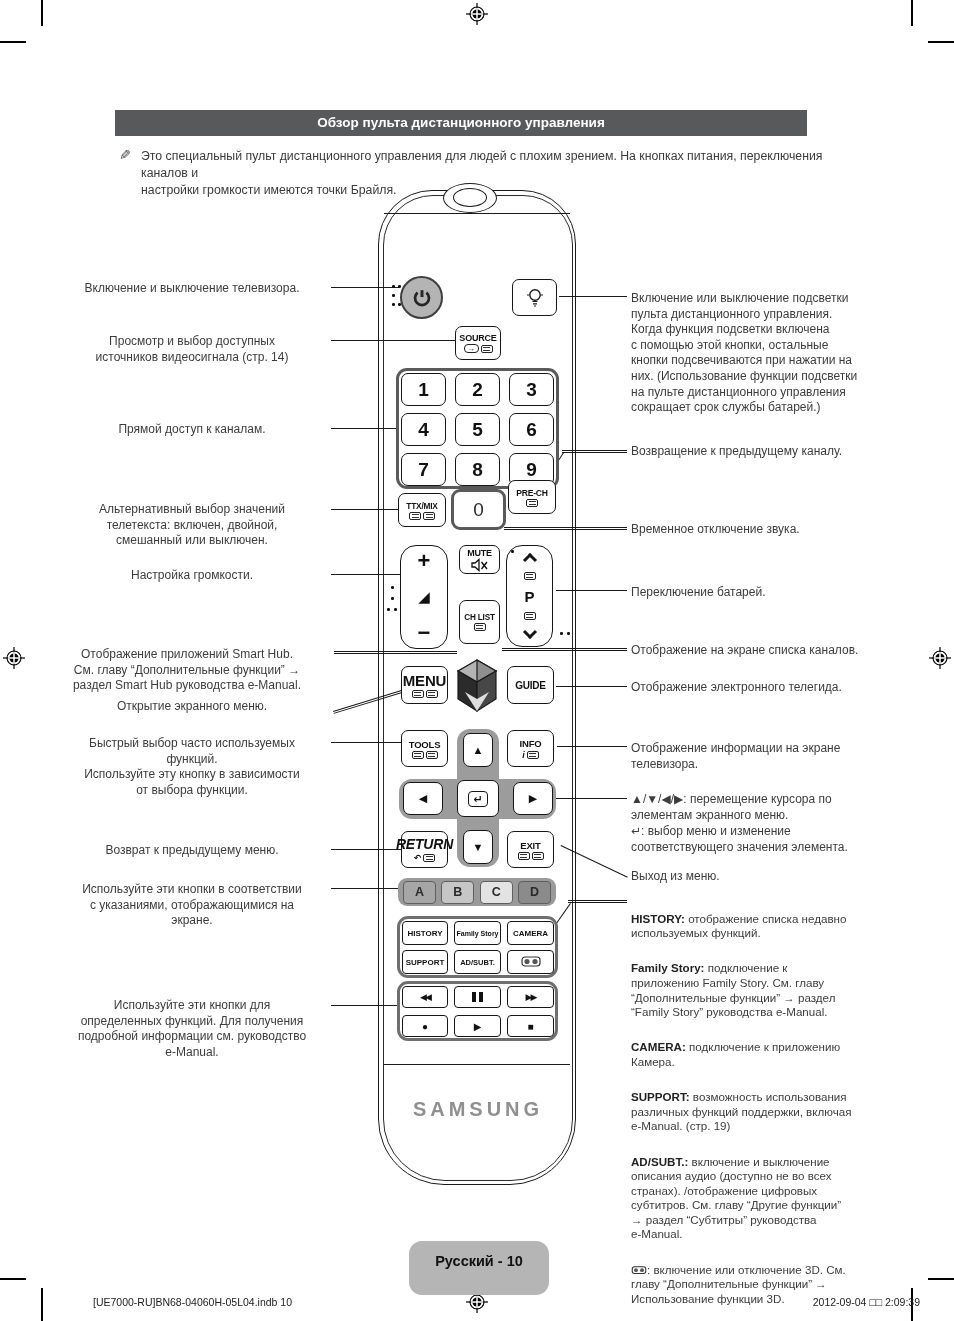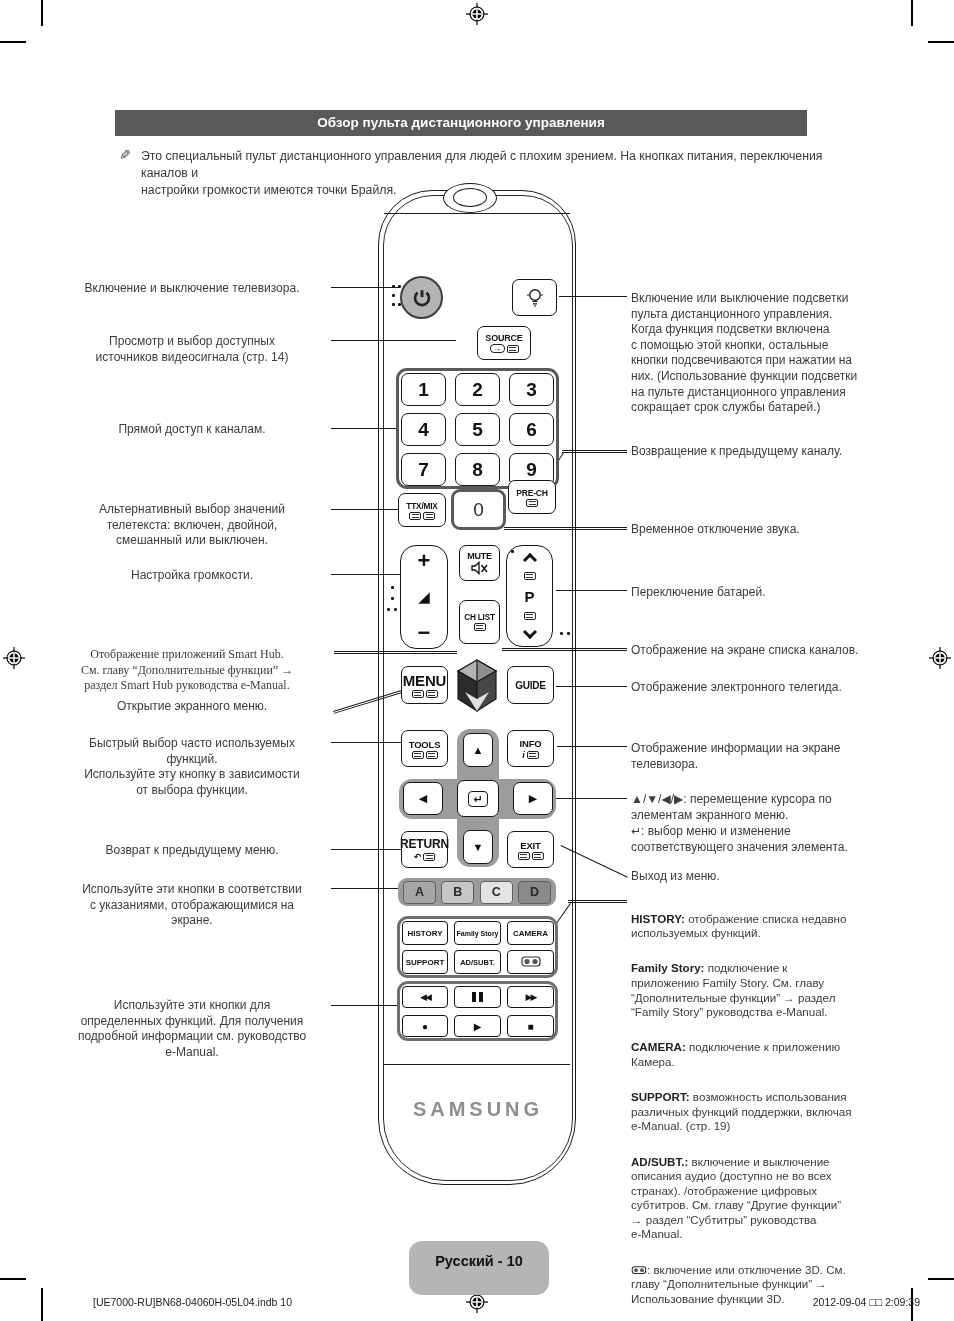--- a/index.html
+++ b/index.html
@@ -156,21 +156,21 @@
   <div class="dot" style="left:398px;top:303px;"></div>
 
   <div class="btn" style="left:512px;top:279px;width:45px;height:37px;">
     <svg width="18" height="22" viewBox="0 0 18 22">
       <circle cx="9" cy="8" r="5.2" fill="none" stroke="#1a1a1a" stroke-width="1.4"></circle>
       <path d="M6.5 14.5 h5 M7 16.8 h4 M8 19 h2" stroke="#1a1a1a" stroke-width="1.2" fill="none"></path>
       <path d="M1 8 h2 M15 8 h2" stroke="#1a1a1a" stroke-width="1.1"></path>
     </svg>
   </div>
 
-  <div class="btn" style="left:477px;top:326px;width:54px;height:34px;">
+  <div class="btn" style="left:455px;top:326px;width:46px;height:34px;">
     <span class="blab">SOURCE</span>
     <span class="icon-row">
       <span class="arrow-box">→</span>
       <span class="mi"></span>
     </span>
   </div>
 
   <div class="grp" style="left:396px;top:368px;width:163px;height:121px;"></div>
   <div class="btn" style="left:401px;top:373px;width:45px;height:33px;">
       <span class="digit">1</span>
@@ -221,21 +221,21 @@
   <div class="btn" style="left:400px;top:545px;width:48px;height:104px;border-radius:16px;justify-content:space-between;padding:6px 0;">
     <span style="font-size:22px;line-height:18px;">+</span>
     <span style="font-size:15px;line-height:14px;">◢</span>
     <span style="font-size:22px;line-height:18px;">−</span>
   </div>
   <div class="dot" style="left:391px;top:586px;"></div>
   <div class="dot" style="left:391px;top:597px;"></div>
   <div class="dot" style="left:387px;top:608px;"></div>
   <div class="dot" style="left:394px;top:608px;"></div>
 
-  <div class="btn" style="left:459px;top:545px;width:41px;height:36px;">
+  <div class="btn" style="left:459px;top:545px;width:41px;height:29px;">
     <span class="blab">MUTE</span>
     <svg width="18" height="14" viewBox="0 0 18 14">
       <polygon points="1,5 4,5 8,1.5 8,12.5 4,9 1,9" fill="none" stroke="#111" stroke-width="1.3"></polygon>
       <path d="M10.5 4 L16 11 M16 4 L10.5 11" stroke="#111" stroke-width="1.4"></path>
     </svg>
   </div>
   <div class="btn" style="left:459px;top:600px;width:41px;height:44px;">
     <span class="blab" style="font-size:8.2px;">CH LIST</span>
     <span class="icon-row">
         <span class="mi"></span>
@@ -298,21 +298,21 @@
       <span style="font-size:11px;">◀</span>
     </div>
   <div class="btn" style="left:513px;top:782px;width:40px;height:33px;">
       <span style="font-size:11px;">▶</span>
     </div>
   <div class="btn" style="left:457px;top:780px;width:42px;height:37px;">
     <span class="enter-box">↵</span>
   </div>
 
   <div class="btn" style="left:401px;top:831px;width:47px;height:37px;">
-    <span class="blab" style="font-size:12px;">RETURN</span>
+    <span class="blab" style="font-size:14px;font-style:italic;">RETURN</span>
     <span class="icon-row">
         <i style="font-size:9px;font-weight:bold;font-style:normal;">↶</i>
         <span class="mi"></span>
       </span>
   </div>
   <div class="btn" style="left:507px;top:831px;width:47px;height:37px;">
     <span class="blab" style="font-size:9.5px;">EXIT</span>
     <span class="icon-row">
         <span class="mi"></span>
         <span class="mi"></span>
@@ -377,21 +377,21 @@
   <div class="brand">SAMSUNG</div>
 
   <div class="lbl lft" style="right:627px;top:281px;width:270px;">Включение и выключение телевизора.</div>
   <div class="lbl lft" style="right:627px;top:334px;width:270px;">Просмотр и выбор доступных
 источников видеосигнала (стр. 14)</div>
   <div class="lbl lft" style="right:627px;top:422px;width:270px;">Прямой доступ к каналам.</div>
   <div class="lbl lft" style="right:627px;top:502px;width:270px;">Альтернативный выбор значений
 телетекста: включен, двойной,
 смешанный или выключен.</div>
   <div class="lbl lft" style="right:627px;top:568px;width:270px;">Настройка громкости.</div>
-  <div class="lbl lft" style="right:627px;top:647px;width:280px;font-family:Liberation Serif, serif;">Отображение приложений Smart Hub.
+  <div class="lbl lft" style="right:627px;top:647px;width:280px;">Отображение приложений Smart Hub.
 См. главу “Дополнительные функции” →
 раздел Smart Hub руководства e-Manual.</div>
   <div class="lbl lft" style="right:627px;top:699px;width:270px;">Открытие экранного меню.</div>
   <div class="lbl lft" style="right:627px;top:736px;width:270px;">Быстрый выбор часто используемых
 функций.
 Используйте эту кнопку в зависимости
 от выбора функции.</div>
   <div class="lbl lft" style="right:627px;top:843px;width:270px;">Возврат к предыдущему меню.</div>
   <div class="lbl lft" style="right:627px;top:882px;width:270px;">Используйте эти кнопки в соответствии
 с указаниями, отображающимися на

